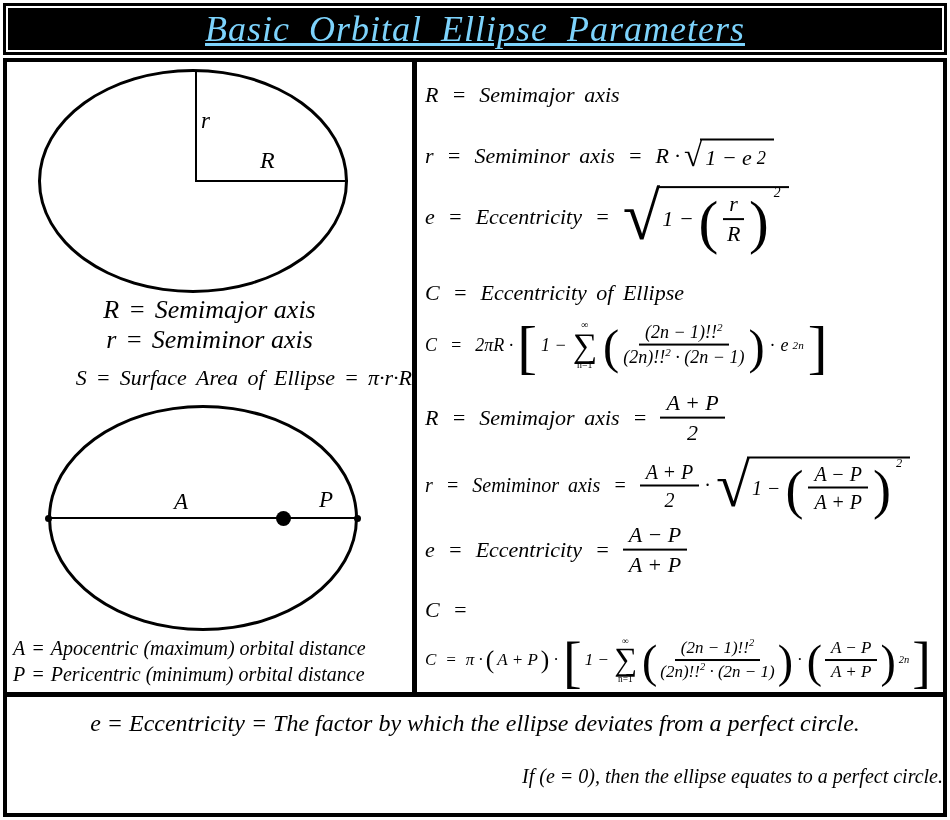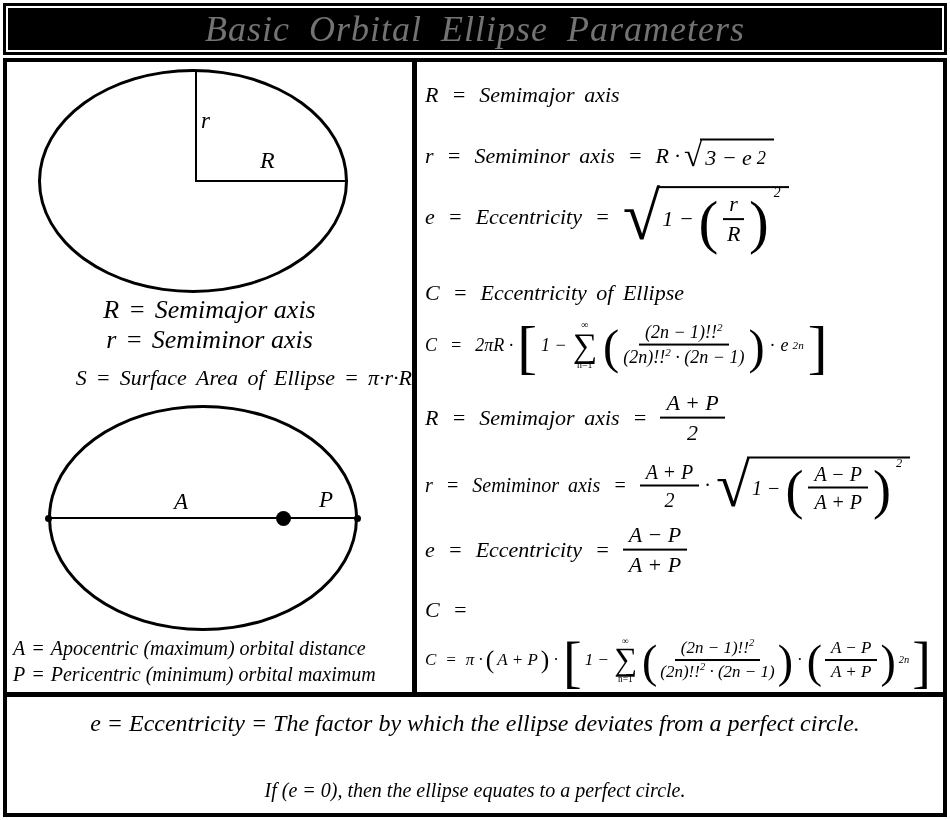--- a/index.html
+++ b/index.html
@@ -11,22 +11,22 @@
   
   .title-bar {
     position:absolute; left:3px; top:3px; width:944px; height:52px;
     background:#000; display:flex; align-items:center; justify-content:center;
   }
   .title-inner-border {
     position:absolute; left:3px; top:3px; right:3px; bottom:3px;
     border:2px solid #fff; pointer-events:none;
   }
   .title-text {
-    position:relative; z-index:1; color:#737373; font-style:italic;
-    font-size:36px; word-spacing:9px; letter-spacing:1px;
+    position:relative; z-index:1; color:#7dd3fc; font-style:italic;
+    font-size:36px; word-spacing:9px; letter-spacing:1px;text-decoration:underline;
   }
   
   .main-box {
     position:absolute; left:3px; top:58px; width:944px; height:759px;
     border:4px solid #000; background:#fff;
   }
   .v-div { position:absolute; left:405px; top:0; width:5px; height:630px; background:#000; }
   .h-div { position:absolute; left:0; top:630px; width:936px; height:5px; background:#000; }
 
   .left-panel  { position:absolute; left:0; top:0; width:405px; height:630px; }
@@ -90,21 +90,21 @@
   .bp  { font-style:normal; font-size:2.7em; line-height:0; position:relative; top:0.04em; }
   .mp  { font-style:normal; font-size:1.5em; line-height:0; }
   .bk  { font-style:normal; font-size:3.3em; line-height:0; position:relative; top:0.03em; }
   .pexp { font-size:0.62em; align-self:flex-start; margin-top:-6px; font-style:italic; }
   .dot { font-style:normal; margin:0 1px; }
 
   
   .foot-line { position:absolute; width:100%; text-align:center; white-space:nowrap; }
   .foot-1 { top:13px; font-size:24px; }
   .foot-2 { top:49px; font-size:21px; }
-  .foot-3 { top:82px; font-size:20px; }
+  .foot-3 { top:68px; font-size:20px;text-align:right; }
   .where-gap { margin-left:24px; letter-spacing:2px; word-spacing:6px; }
 </style>
 </head>
 <body>
 
 <div class="title-bar">
   <div class="title-inner-border"></div>
   <div class="title-text">Basic Orbital Ellipse Parameters</div>
 </div>
 
@@ -132,42 +132,42 @@
     <div class="ellipse ellipse2"></div>
     <div class="apline"></div>
     <div class="enddot enddot-left"></div>
     <div class="enddot enddot-right"></div>
     <div class="focus-dot"></div>
     <div class="lbl lbl-A">A</div>
     <div class="lbl lbl-P">P</div>
 
     <div class="legend-bottom">
       <div><span>A</span><span class="eq-tight">=</span><span>Apocentric (maximum) orbital distance</span></div>
-      <div><span>P</span><span class="eq-tight">=</span><span>Pericentric (minimum) orbital maximum</span></div>
+      <div><span>P</span><span class="eq-tight">=</span><span>Pericentric (minimum) orbital distance</span></div>
     </div>
   </div>
 
   <div class="right-panel">
 
     <div class="frow" style="top:33px">
       <span>R</span>
         <span class="eq">=</span>
         <span class="desc">Semimajor axis</span>
     </div>
 
     <div class="frow" style="top:93px">
       <span>r</span>
         <span class="eq">=</span>
         <span class="desc">Semiminor axis</span>
         <span class="eq">=</span>
         <span>R ·</span>
       <span class="sqrt sqrt-sm">
           <span class="radsign">√</span>
           <span class="radicand">
-            <span>3 − e</span>
+            <span>1 − e</span>
             <sup>2</sup>
           </span>
         </span>
     </div>
 
     <div class="frow" style="top:155px">
       <span>e</span>
         <span class="eq">=</span>
         <span class="desc">Eccentricity</span>
         <span class="eq">=</span>

